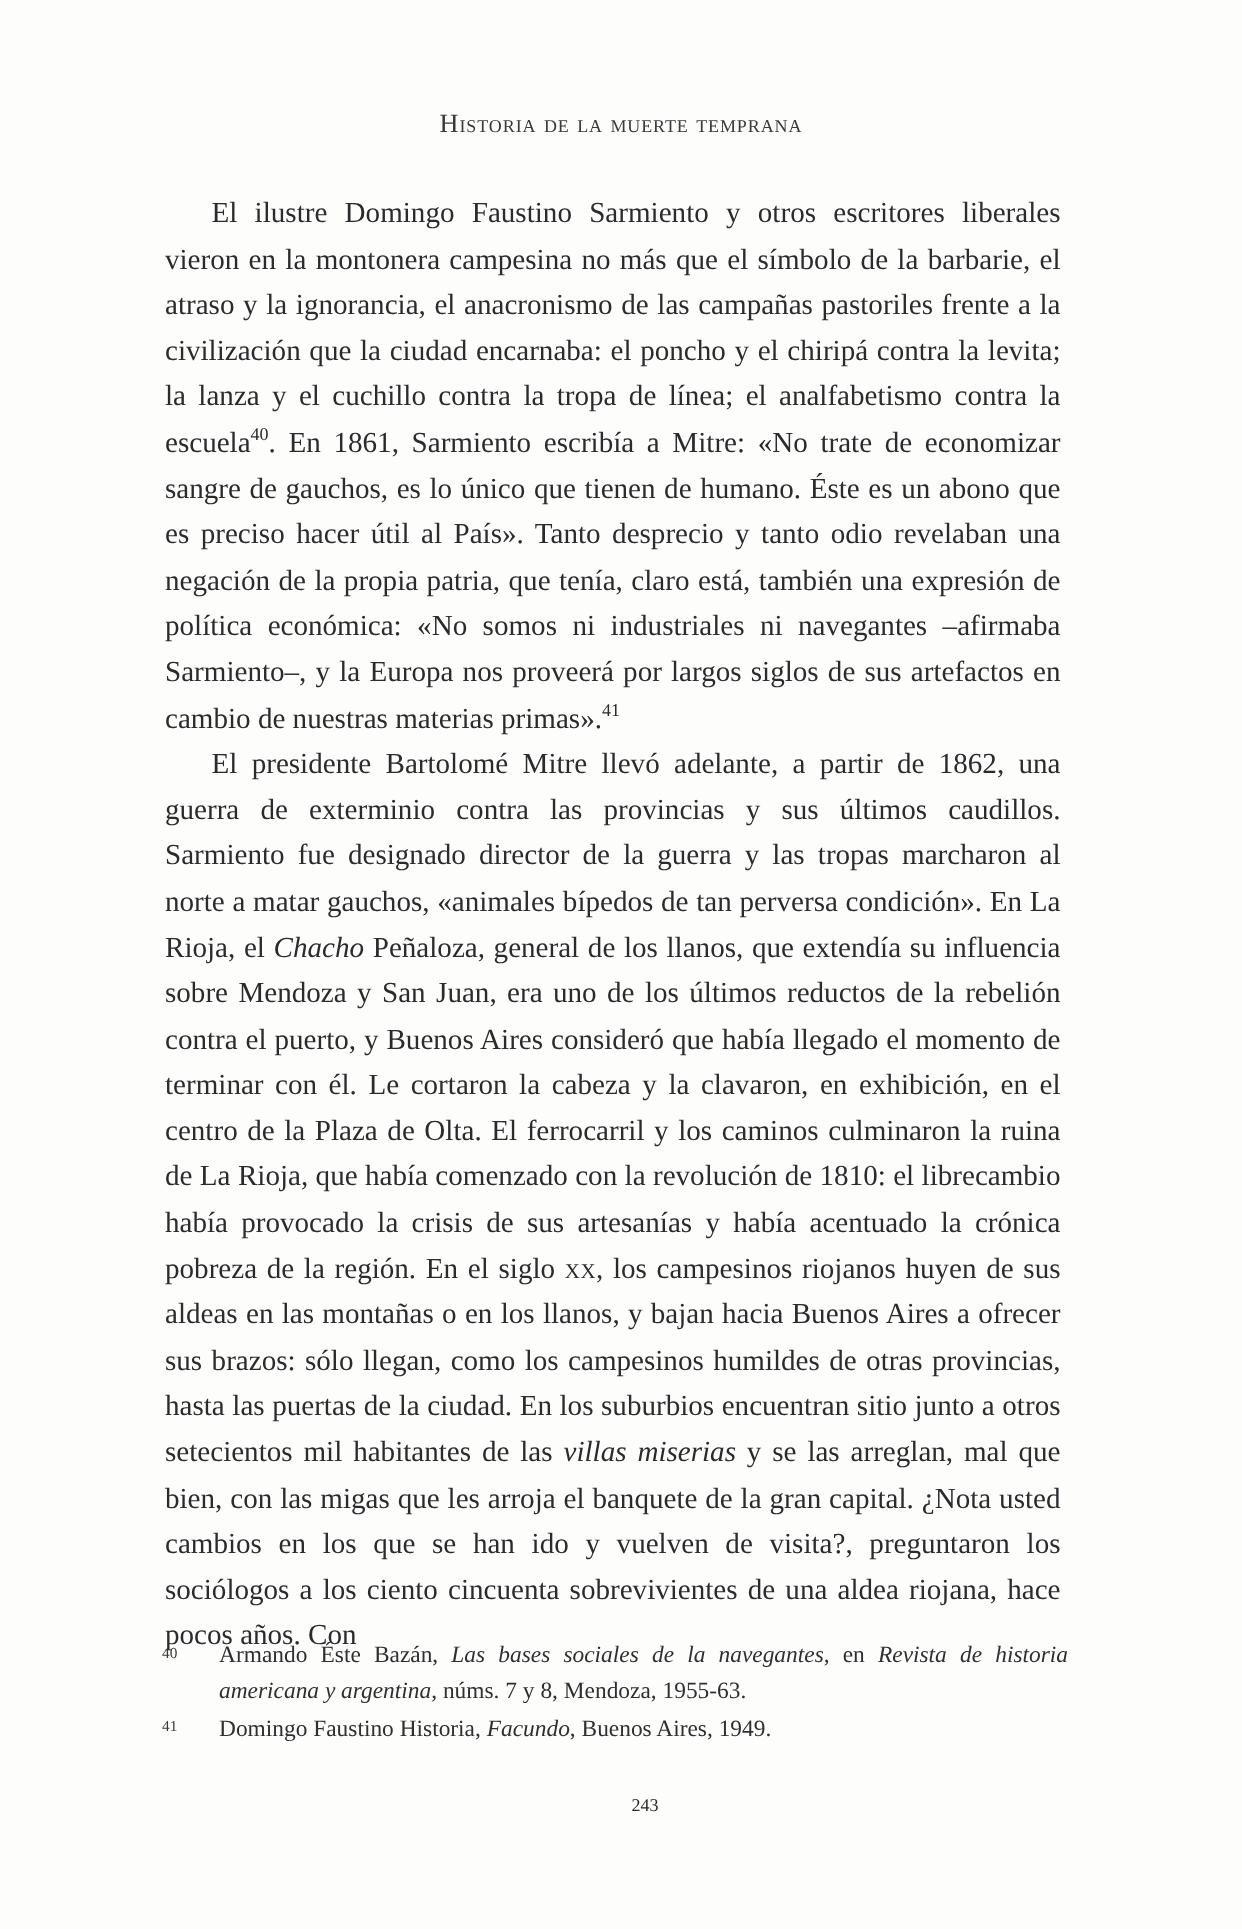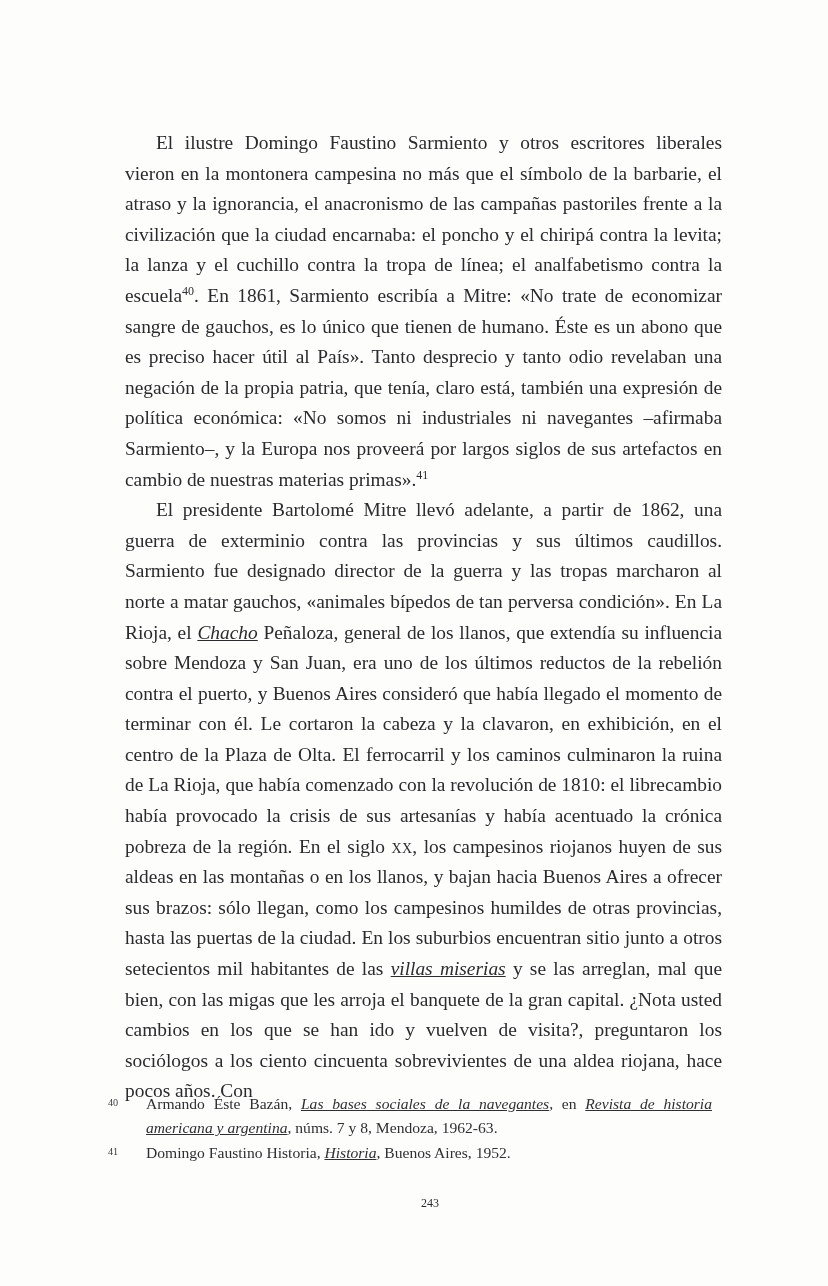--- a/index.html
+++ b/index.html
@@ -31,37 +31,37 @@
     font-size: 17.5px;
     letter-spacing: 0.6px;
     font-variant: small-caps;
     color: #3a3a3d;
   }
 
   
   .textblock {
     position: absolute;
     top: 128px;
-    left: 125px;
+    left: 110px;
     width: 597px;
   }
   p.body-par {
     margin: 0;
     text-align: justify;
     text-justify: inter-word;
     font-size: 19.4px;
     line-height: 30.6px;
     text-indent: 31px;
     hyphens: manual;
     color: #2b2b2e;
   }
   p.body-par + p.body-par {
     margin-top: 0;
   }
-  .it { font-style: italic; text-decoration: underline; }
+  .it { font-style: italic; }
   .smallcaps {
     font-variant: small-caps;
     letter-spacing: 0.3px;
   }
   sup.fnref {
     font-size: 0.62em;
     vertical-align: super;
     line-height: 0;
   }
 
@@ -98,26 +98,27 @@
     text-align: center;
     font-size: 12px;
     color: #2b2b2e;
   }
 </style>
 </head>
 <body>
 
 <div class="page">
 
+  <div class="running-head">Historia de la muerte temprana</div>
 
   <div class="textblock">
       <p class="body-par"><span>El ilustre Domingo Faustino Sarmiento y otros escritores liberales vieron en la montonera campesina no más que el símbolo de la barbarie, el atraso y la ignorancia, el anacronismo de las campañas pastoriles frente a la civilización que la ciudad encarnaba: el poncho y el chiripá contra la levita; la lanza y el cuchillo contra la tropa de línea; el analfabetismo contra la escuela</span><sup class="fnref">40</sup><span>. En 1861, Sarmiento escribía a Mitre: «No trate de economizar sangre de gauchos, es lo único que tienen de humano. Éste es un abono que es preciso hacer útil al País». Tanto desprecio y tanto odio revelaban una negación de la propia patria, que tenía, claro está, también una expresión de política económica: «No somos ni industriales ni navegantes –afirmaba Sarmiento–, y la Europa nos proveerá por largos siglos de sus artefactos en cambio de nuestras materias primas».</span><sup class="fnref">41</sup></p>
       <p class="body-par"><span>El presidente Bartolomé Mitre llevó adelante, a partir de 1862, una guerra de exterminio contra las provincias y sus últimos caudillos. Sarmiento fue designado director de la guerra y las tropas marcharon al norte a matar gauchos, «animales bípedos de tan perversa condición». En La Rioja, el </span><em class="it">Chacho</em><span> Peñaloza, general de los llanos, que extendía su influencia sobre Mendoza y San Juan, era uno de los últimos reductos de la rebelión contra el puerto, y Buenos Aires consideró que había llegado el momento de terminar con él. Le cortaron la cabeza y la clavaron, en exhibición, en el centro de la Plaza de Olta. El ferrocarril y los caminos culminaron la ruina de La Rioja, que había comenzado con la revolución de 1810: el librecambio había provocado la crisis de sus artesanías y había acentuado la crónica pobreza de la región. En el siglo </span><span class="smallcaps">xx</span><span>, los campesinos riojanos huyen de sus aldeas en las montañas o en los llanos, y bajan hacia Buenos Aires a ofrecer sus brazos: sólo llegan, como los campesinos humildes de otras provincias, hasta las puertas de la ciudad. En los suburbios encuentran sitio junto a otros setecientos mil habitantes de las </span><em class="it">villas miserias</em><span> y se las arreglan, mal que bien, con las migas que les arroja el banquete de la gran capital. ¿Nota usted cambios en los que se han ido y vuelven de visita?, preguntaron los sociólogos a los ciento cincuenta sobrevivientes de una aldea riojana, hace pocos años. Con</span></p>
     </div>
 
   <div class="footnotes">
-      <div class="fn"><span class="fn-num">40</span><span>Armando Éste Bazán, </span><em class="it">Las bases sociales de la navegantes</em><span>, en </span><em class="it">Revista de historia americana y argentina</em><span>, núms. 7 y 8, Mendoza, 1962-63.</span></div>
-      <div class="fn"><span class="fn-num">41</span><span>Domingo Faustino Historia, </span><em class="it">Historia</em><span>, Buenos Aires, 1952.</span></div>
+      <div class="fn"><span class="fn-num">40</span><span>Armando Éste Bazán, </span><em class="it">Las bases sociales de la navegantes</em><span>, en </span><em class="it">Revista de historia americana y argentina</em><span>, núms. 7 y 8, Mendoza, 1955-63.</span></div>
+      <div class="fn"><span class="fn-num">41</span><span>Domingo Faustino Historia, </span><em class="it">Facundo</em><span>, Buenos Aires, 1949.</span></div>
     </div>
 
   <div class="folio">243</div>
 
 </div>
 
 </body></html>

